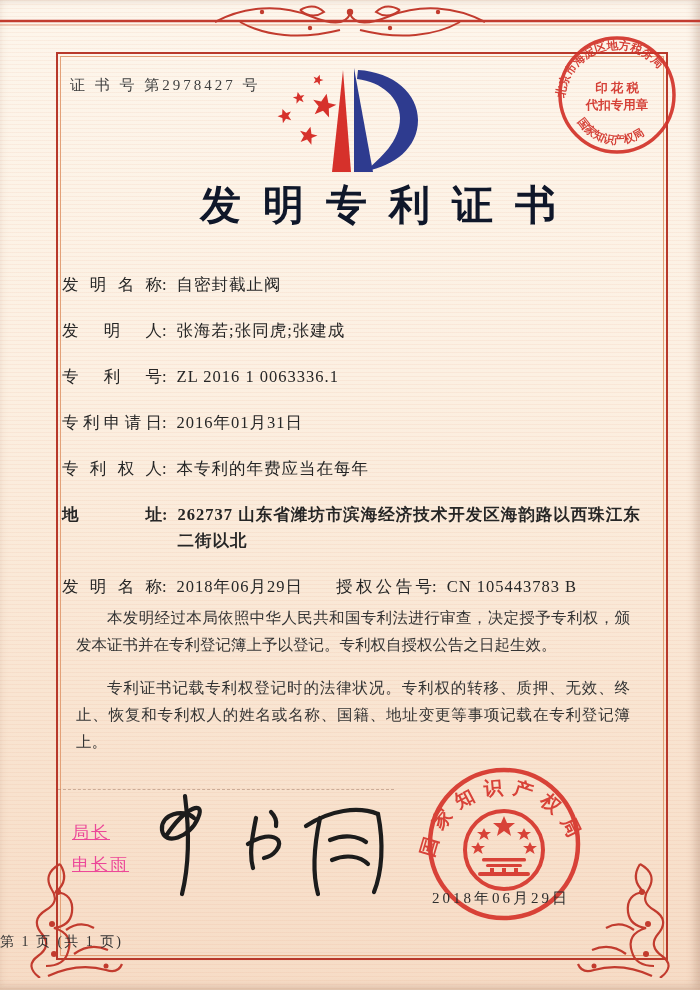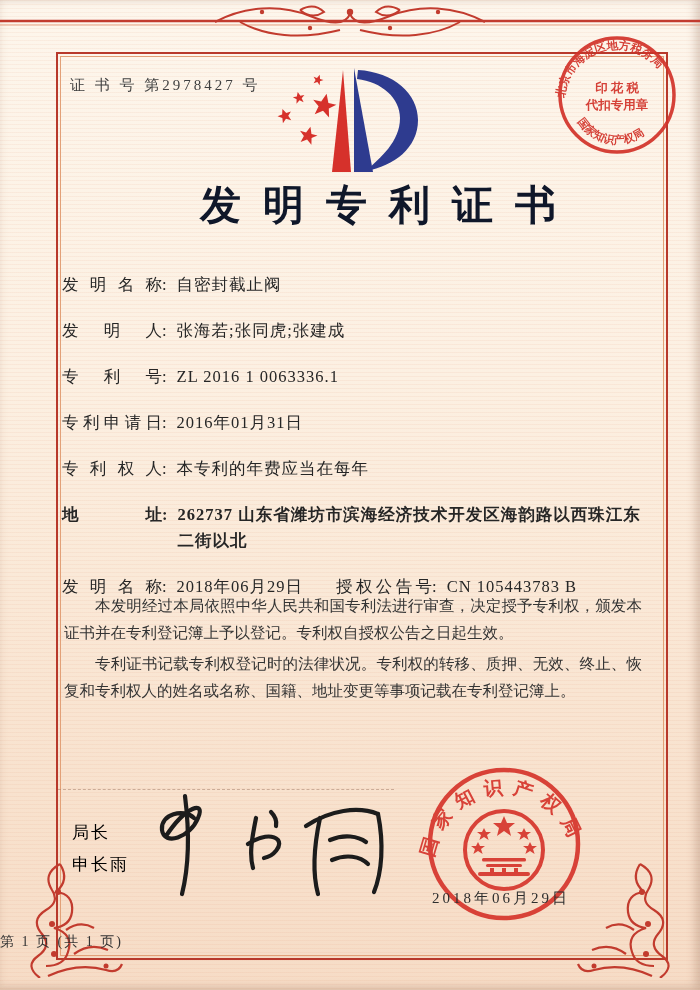--- a/index.html
+++ b/index.html
@@ -28,23 +28,23 @@
   }
   .fields{left:62px;top:272px;width:600px;font-size:16.5px;color:#262626;line-height:26px;}
   .frow{margin-bottom:20px;white-space:nowrap;}
   .frow .lbl{display:inline-block;width:100px;text-align:justify;text-align-last:justify;vertical-align:top;}
   .frow .colon{margin-right:10px;}
   .frow .val{letter-spacing:1px;}
   .frow.addr{white-space:normal;font-weight:bold;}
   .frow.addr .val{display:inline-block;width:468px;vertical-align:top;letter-spacing:1px;}
   .grant .g2{margin-left:33px;}
   .paras{left:60px;top:588px;width:586px;font-size:15.5px;line-height:27px;color:#343434;text-align:justify;}
-  .paras p{margin:4px;text-indent:2em;}
+  .paras p{margin:16px;text-indent:2em;}
   .dotline{left:58px;top:789px;width:336px;border-top:1px dashed rgba(168,128,106,.55);height:0;}
-  .director{left:72px;top:817px;font-size:17px;color:#000000;letter-spacing:2px;line-height:32px;}
+  .director{left:72px;top:817px;font-size:17px;color:#ec4899;letter-spacing:2px;line-height:32px;text-decoration:underline;}
   .seal-date{left:432px;top:889px;font-size:15px;color:#2e2e2e;letter-spacing:3px;z-index:5;}
   .footer{left:0;top:933px;width:700px;text-align:left;font-size:14px;color:#333;letter-spacing:2px;}
   svg{display:block;}
   .sig{z-index:4;}
   .seal{opacity:.92;}
 </style>
 </head>
 <body>
 
 <svg class="abs" style="left:0;top:0" width="700" height="46" viewBox="0 0 700 46">

